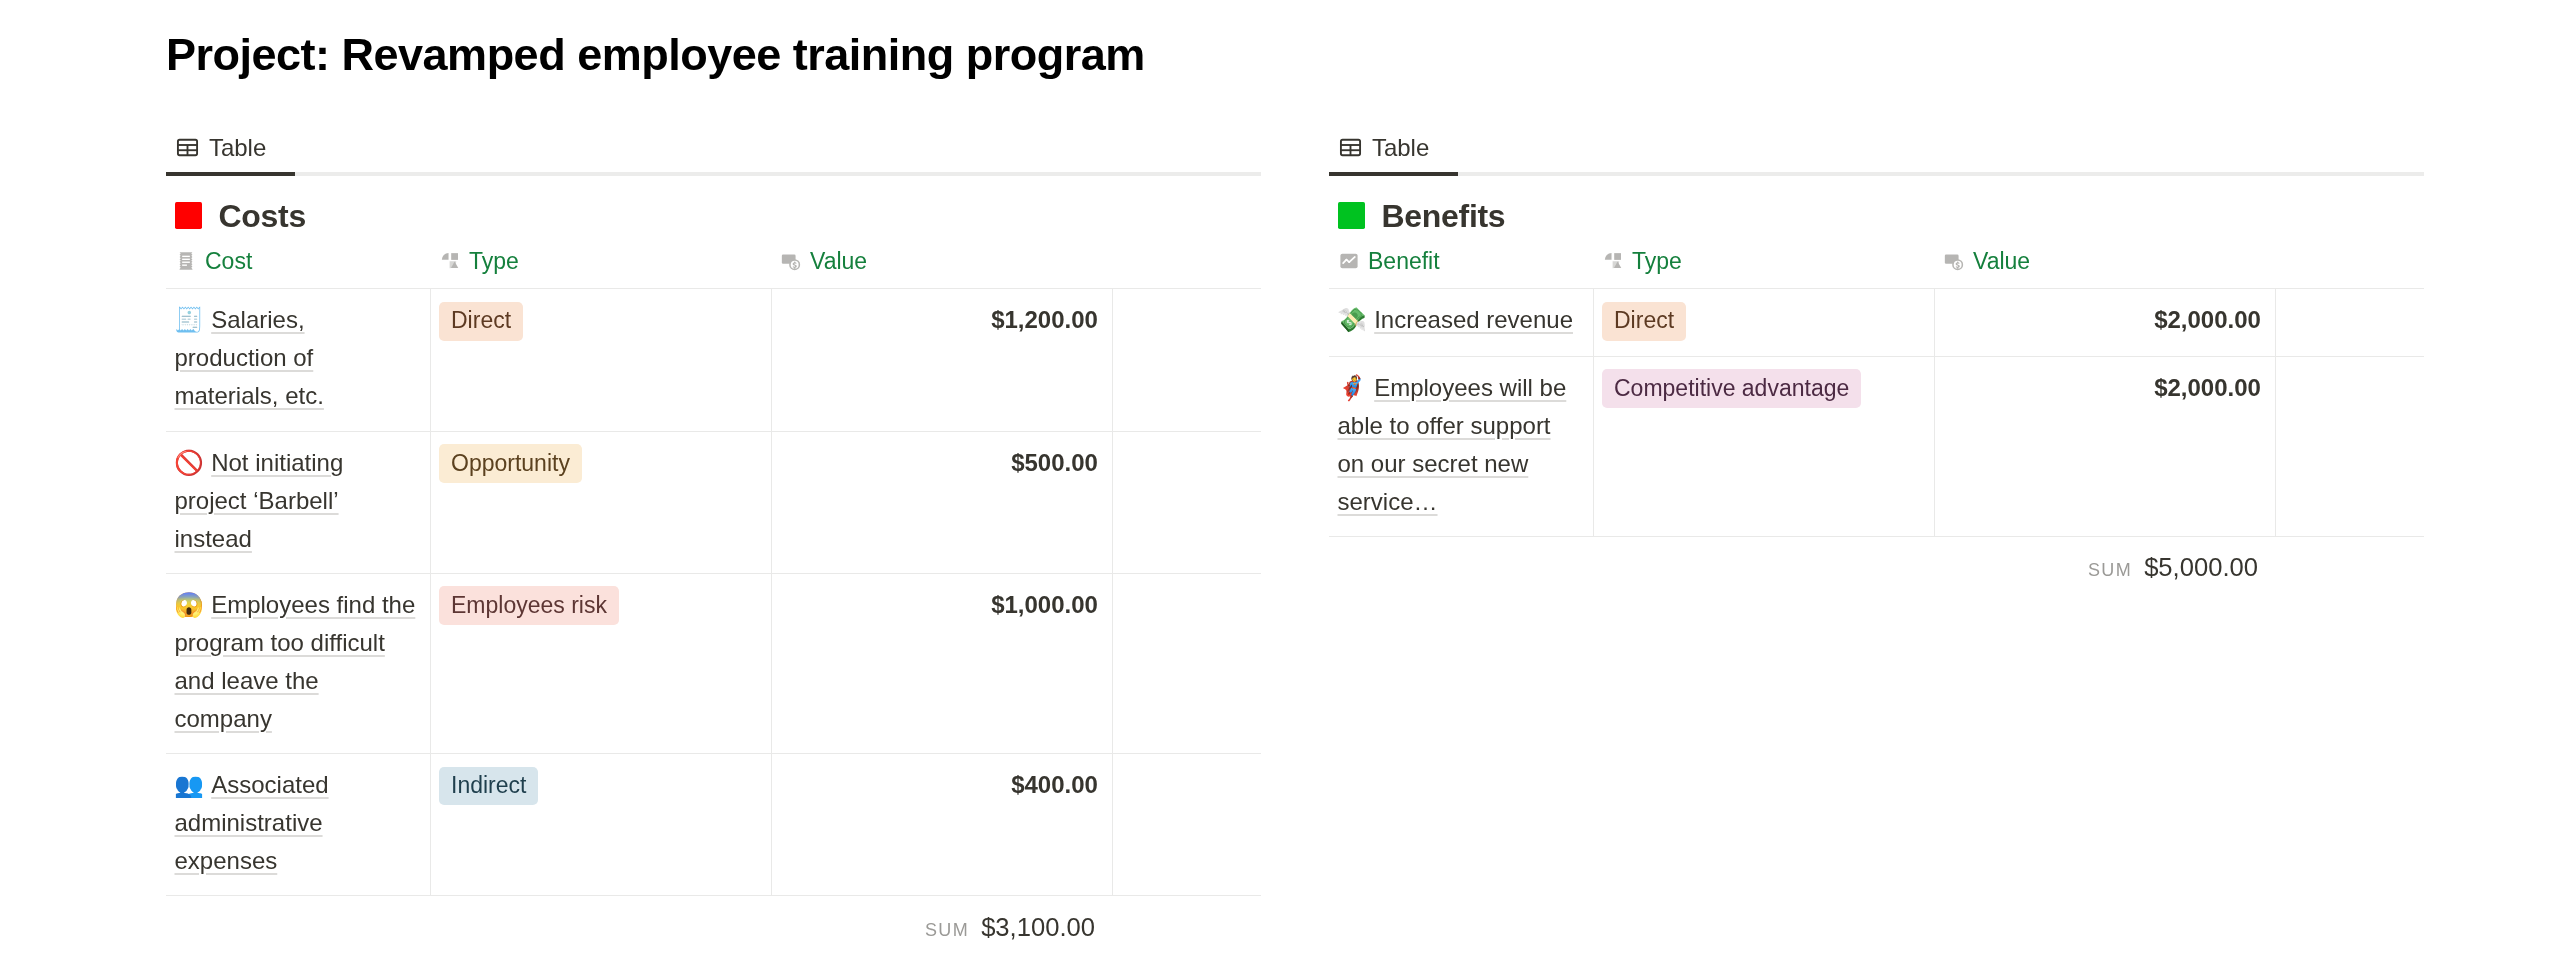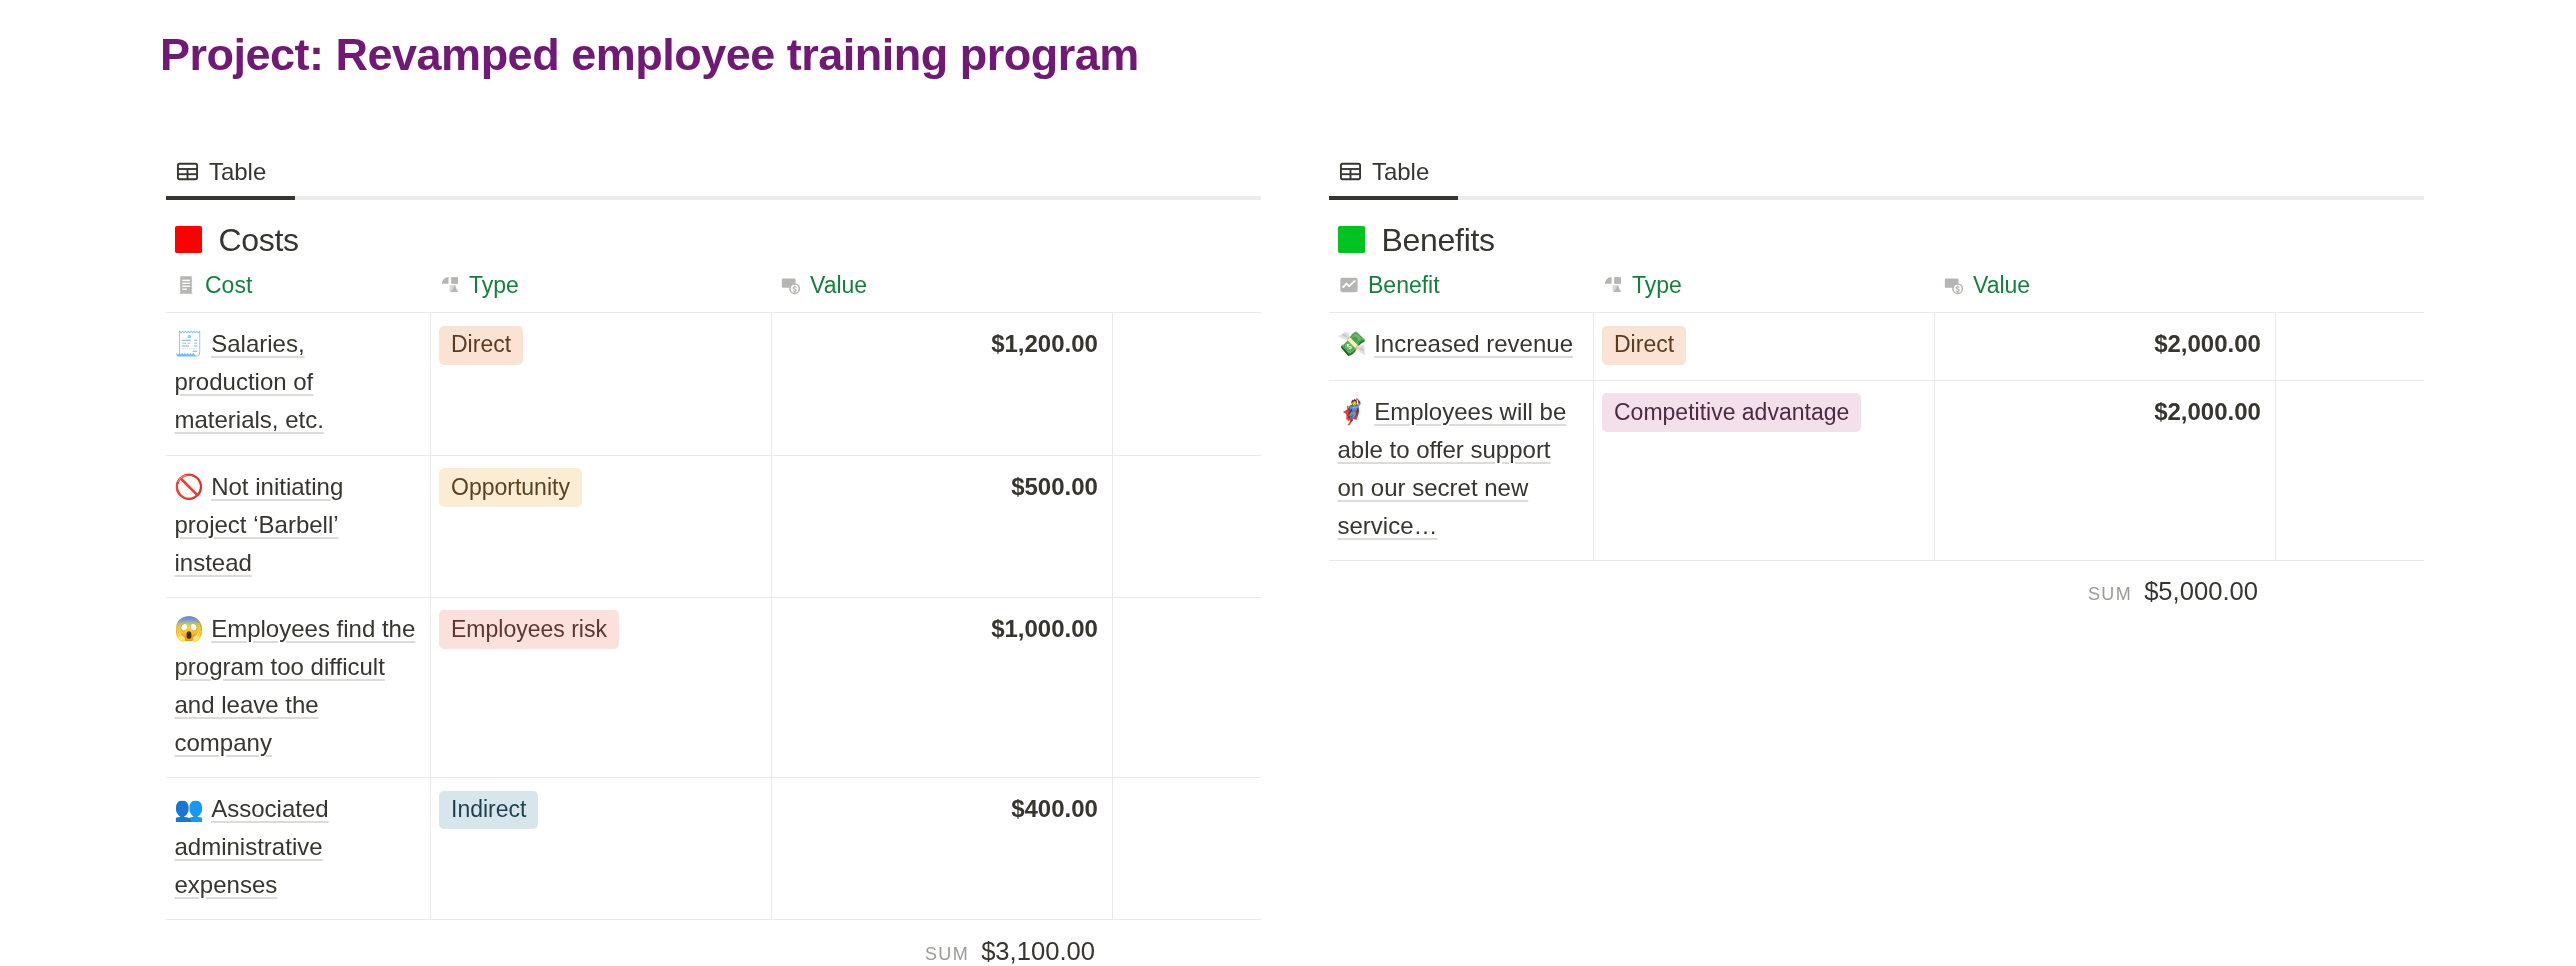--- a/index.html
+++ b/index.html
@@ -13,35 +13,35 @@
   .page {
     position: relative;
     width: 2576px;
     height: 966px;
     overflow: hidden;
   }
 
   
   .page-title {
     position: absolute;
-    left: 160px;
+    left: 166px;
     top: 27px;
     font-size: 45px;
     line-height: 55px;
     font-weight: 700;
     letter-spacing: -0.5px;
-    color: #701a75;
+    color: #000000;
     white-space: nowrap;
     text-align: center;
   }
 
   
   .block {
     position: absolute;
-    top: 152px;
+    top: 128px;
   }
   .block-left  { left: 166px;  width: 1095px; }
   .block-right { left: 1329px; width: 1095px; }
 
   
   .tabs {
     display: flex;
     align-items: center;
     height: 39px;
     padding-left: 8.5px;
@@ -96,21 +96,21 @@
   }
   .sq {
     display: inline-block;
     width: 27px; height: 27px;
     border-radius: 1.7px;
     vertical-align: -2.6px;
   }
   .tbl-name {
     font-size: 32px;
     line-height: 39px;
-    font-weight: 400;
+    font-weight: 700;
     color: #37352f;
     letter-spacing: -0.3px;
   }
 
   
   table.db {
     border-collapse: collapse;
     table-layout: fixed;
     width: 1095px;
   }

